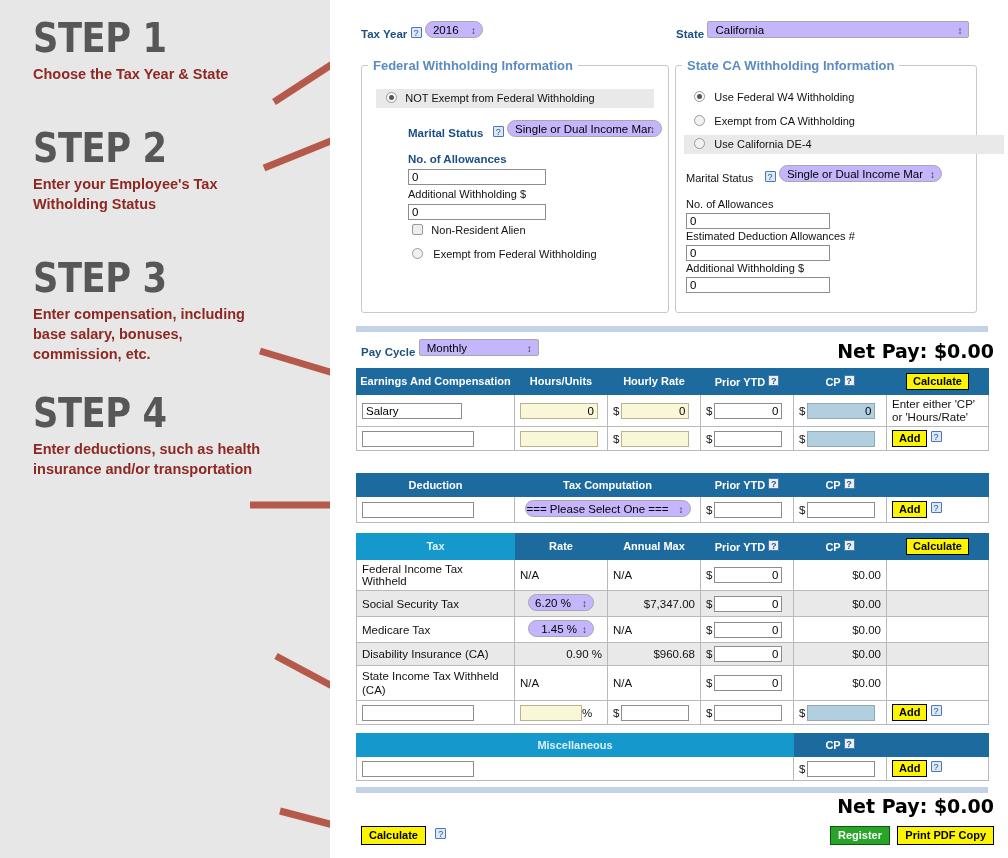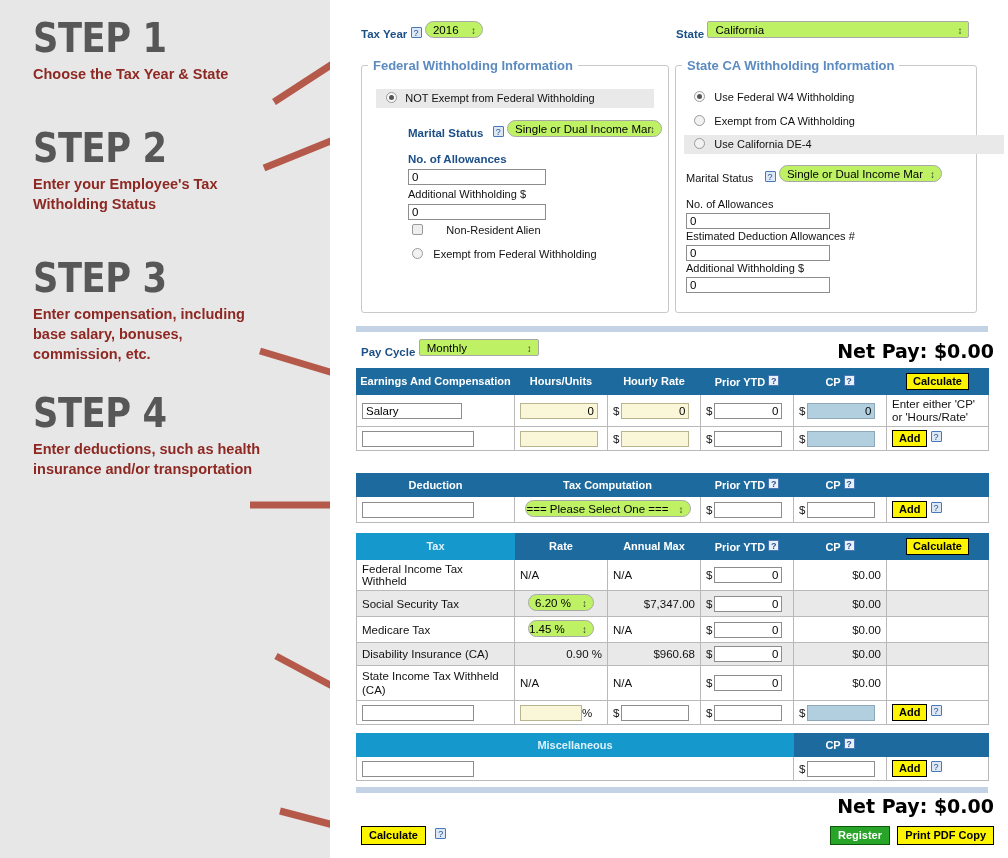--- a/index.html
+++ b/index.html
@@ -44,21 +44,21 @@
     border:1px solid #4a77b5;background:#dce8f5;color:#2a5591;
     font-size:9px;text-align:center;vertical-align:2px;
     font-family:"Liberation Sans",sans-serif;border-radius:1px;
     box-sizing:border-box;
   }
   .help.white{background:#e9f0f8;}
 
   
   .sel{
     display:inline-block;position:relative;
-    border:1px solid #a8a8a8;border-radius:9px;background:#bef264;
+    border:1px solid #a8a8a8;border-radius:9px;background:#c4b5fd;
     height:17px;line-height:16px;font-size:11.5px;color:#000;
     padding:0 20px 0 7px;box-sizing:border-box;white-space:nowrap;
     overflow:hidden;
   }
   .sel::after{
     content:"\2195";position:absolute;right:6px;top:0;
     font-size:10px;color:#333;line-height:17px;
   }
   
   .sel.sq{border-radius:2px;}
@@ -226,21 +226,21 @@
 
       <div style="position:absolute;left:46px;top:114px;">
         <span class="lbl-plain">Additional Withholding $</span>
         <div style="margin-top:3px;">
           <input class="txt" style="width: 138px;" value="0">
         </div>
       </div>
 
       <div style="position:absolute;left:50px;top:150px;">
         <span class="chk"></span>
-        <span class="lbl-plain" style="margin-left:20px;">Non-Resident Alien</span>
+        <span class="lbl-plain" style="margin-left:5px;">Non-Resident Alien</span>
       </div>
 
       <div style="position:absolute;left:50px;top:174px;">
         <span class="radio"></span>
         <span class="lbl-plain" style="margin-left:7px;">Exempt from Federal Withholding</span>
       </div>
     </fieldset>
 
     <fieldset class="box" style="left:345px;top:58px;width:300px;height:253px;">
       <legend>State CA Withholding Information</legend>
@@ -405,21 +405,21 @@
             <div class="sel" style="width:66px;text-align:center;padding-left:0;padding-right:16px;"><span>6.20 %</span></div>
           </td>
           <td class="shade" style="text-align:right;">$7,347.00</td>
           <td class="shade"><span>$</span><input class="txt r" style="width: 68px; margin-left: 2px;" value="0"></td>
           <td class="shade" style="text-align:right;">$0.00</td>
           <td class="shade"></td>
         </tr>
         <tr>
           <td>Medicare Tax</td>
           <td style="text-align:center;">
-            <div class="sel" style="width:66px;text-align:left;padding-left:0;padding-right:16px;"><span>1.45 %</span></div>
+            <div class="sel" style="width:66px;text-align:right;padding-left:0;padding-right:16px;"><span>1.45 %</span></div>
           </td>
           <td>N/A</td>
           <td><span>$</span><input class="txt r" style="width: 68px; margin-left: 2px;" value="0"></td>
           <td style="text-align:right;">$0.00</td>
           <td></td>
         </tr>
         <tr>
           <td class="shade">Disability Insurance (CA)</td>
           <td class="shade" style="text-align:right;">0.90 %</td>
           <td class="shade" style="text-align:right;">$960.68</td>

